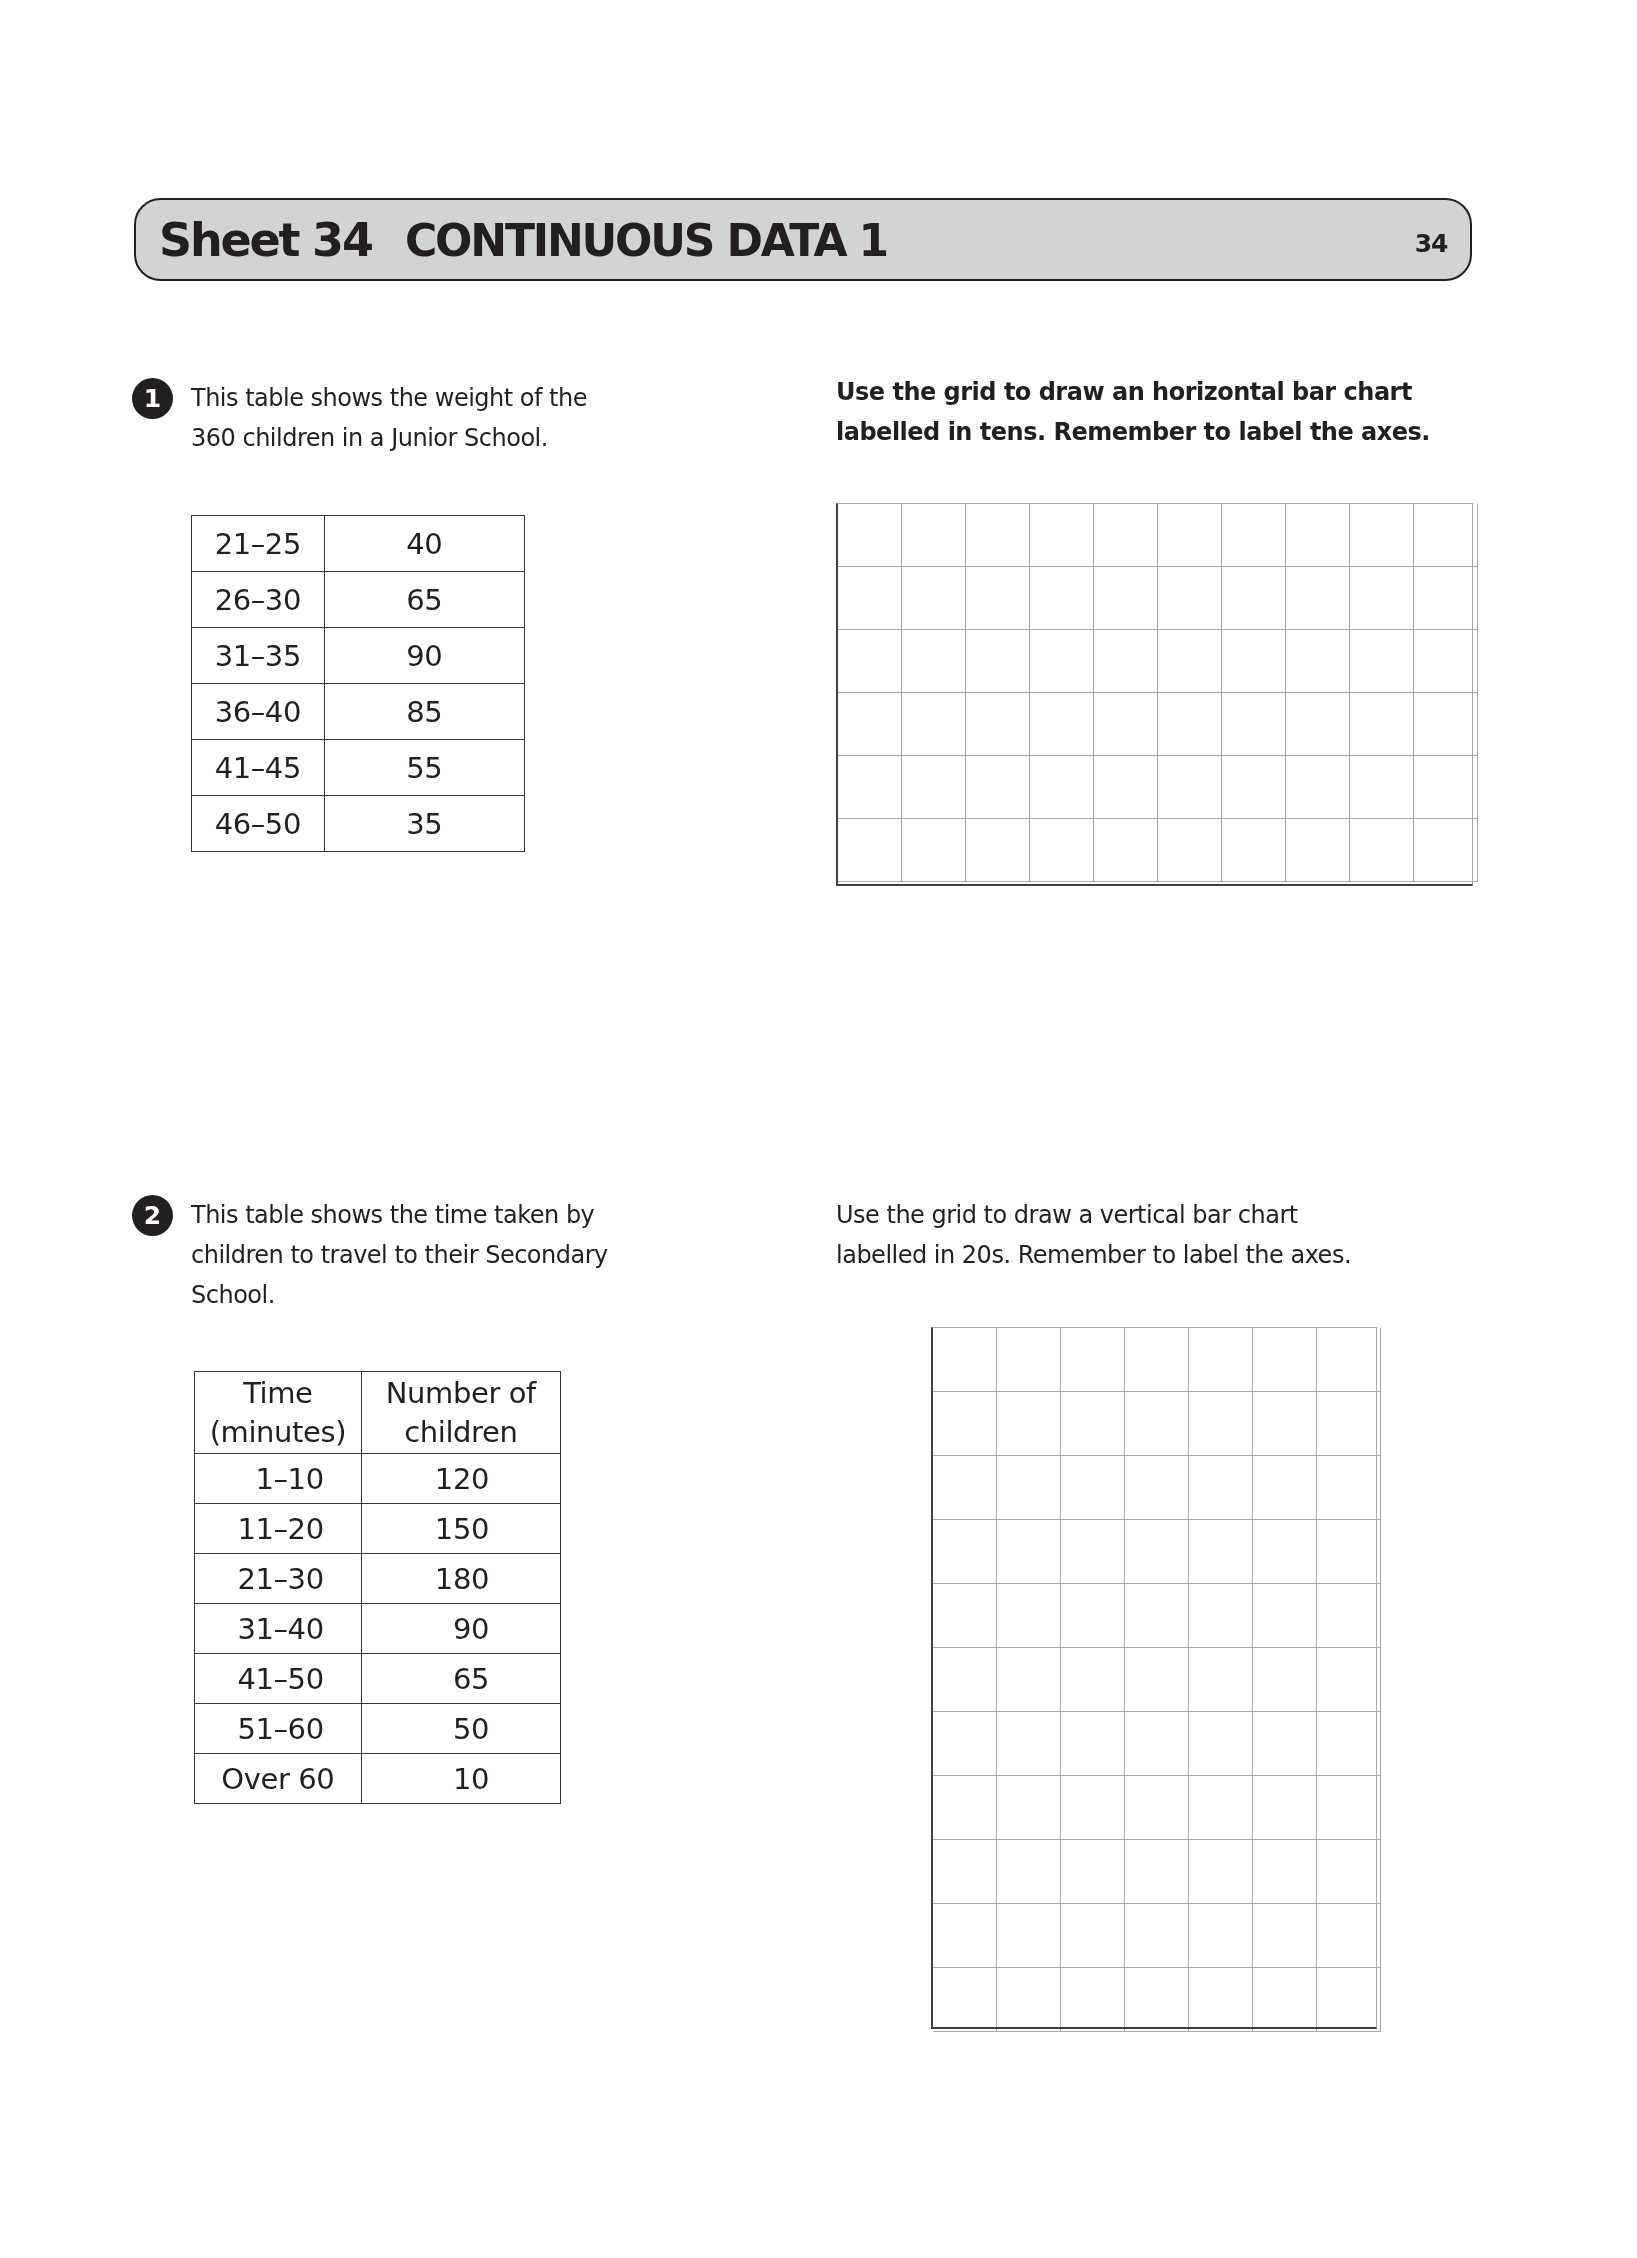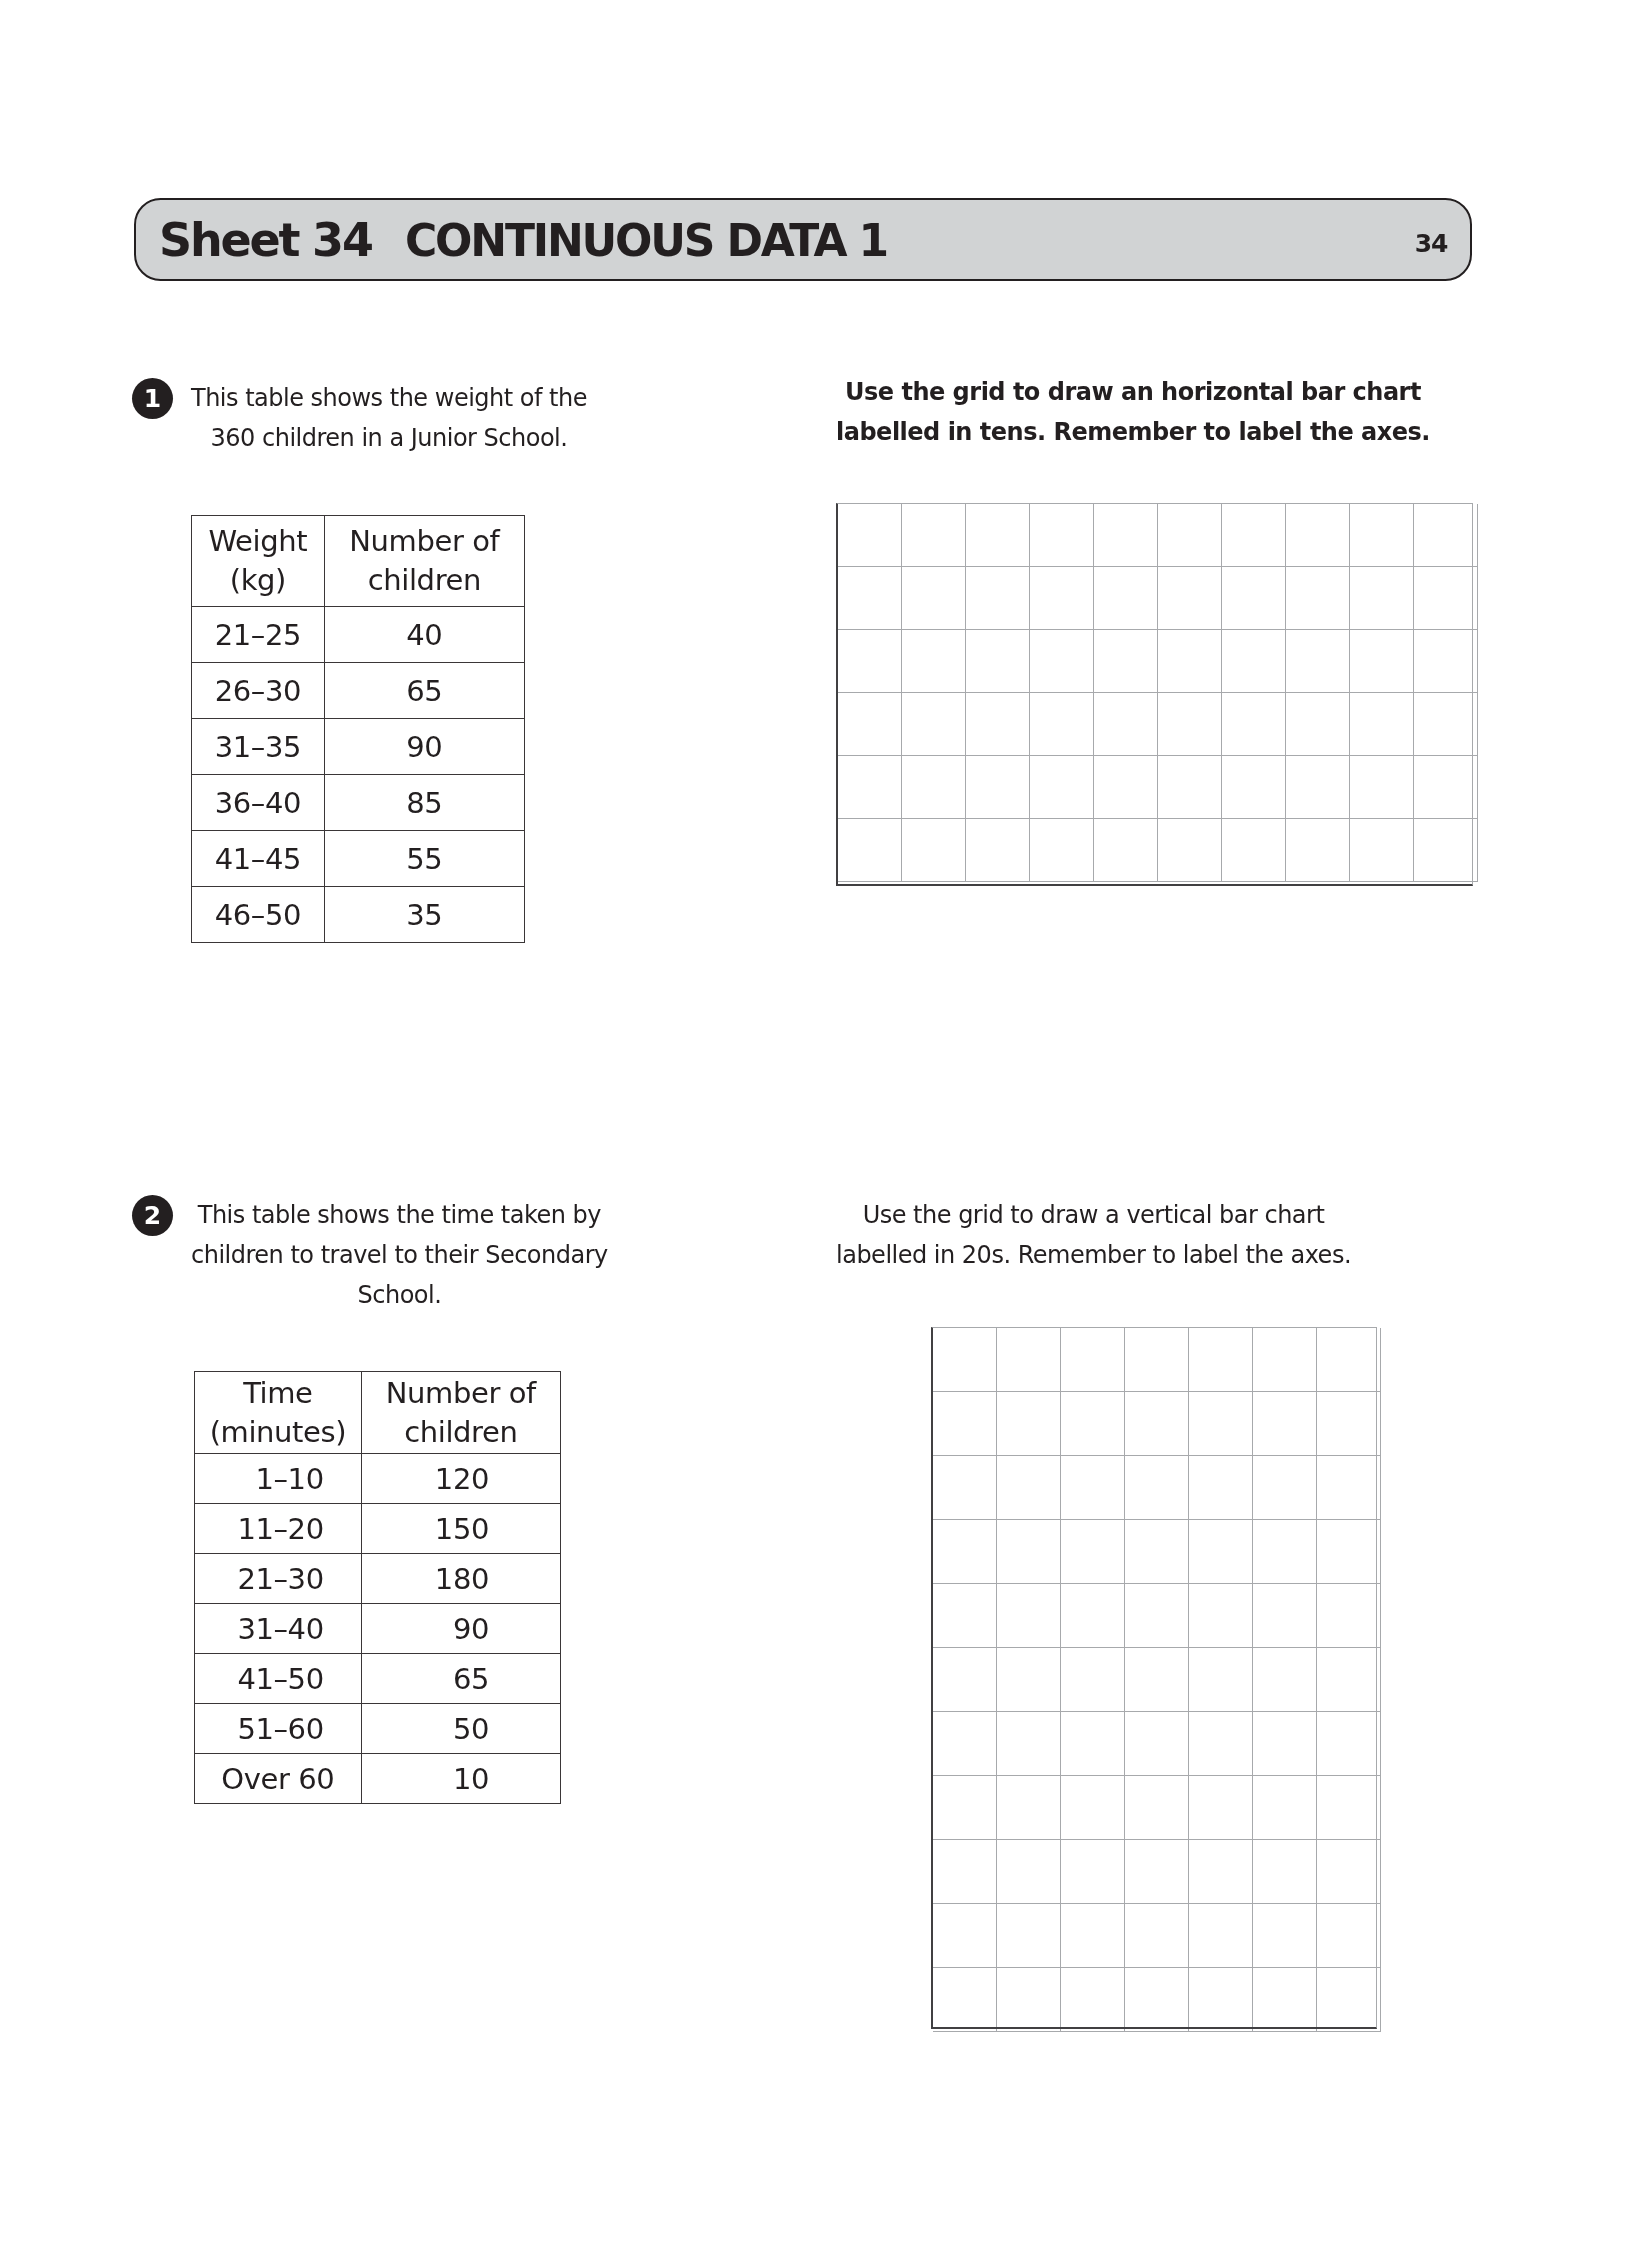--- a/index.html
+++ b/index.html
@@ -1,18 +1,18 @@
 <!DOCTYPE html>
 <html style="font-size:14px"><head>
 <meta charset="utf-8">
 <style>
   html, body { margin: 0; padding: 0; background: #ffffff; }
   body { width: 1637px; height: 2258px; position: relative; overflow: hidden;
          font-family: "DejaVu Sans", "Liberation Sans", sans-serif; color: #231f20; }
-  .abs { position: absolute; text-align: center; }
+  .abs { position: absolute; }
 
   
   .header-bar { left: 134px; top: 198px; width: 1334px; height: 79px;
     background: #d1d3d4; border: 2.6px solid #231f20; border-radius: 26.5px; }
   .header-sheet { position: absolute; left: 23px; top: 14px;
     font-family: "DejaVu Sans", sans-serif; font-weight: bold; font-size: 46px;
     letter-spacing: -2.2px; line-height: 53px; }
   .header-title { position: absolute; left: 269px; top: 14px;
     font-family: "DejaVu Sans", sans-serif; font-weight: bold; font-size: 44px;
     letter-spacing: -2.2px; line-height: 53px; }
@@ -79,30 +79,20 @@
   <div>Use the grid to draw an horizontal bar chart</div>
   <div>labelled in tens. Remember to label the axes.</div>
 </div>
 
 <table id="table1" class="data-table">
   <colgroup>
       <col class="c1">
       <col class="c2">
     </colgroup>
   <tbody>
-      <tr>
-    <th>
-      <div>Weight</div>
-      <div>(kg)</div>
-    </th>
-    <th>
-      <div>Number of</div>
-      <div>children</div>
-    </th>
-  </tr>
   <tr>
         <td>21–25</td>
         <td>40</td>
       </tr>
   <tr>
         <td>26–30</td>
         <td>65</td>
       </tr>
   <tr>
         <td>31–35</td>

